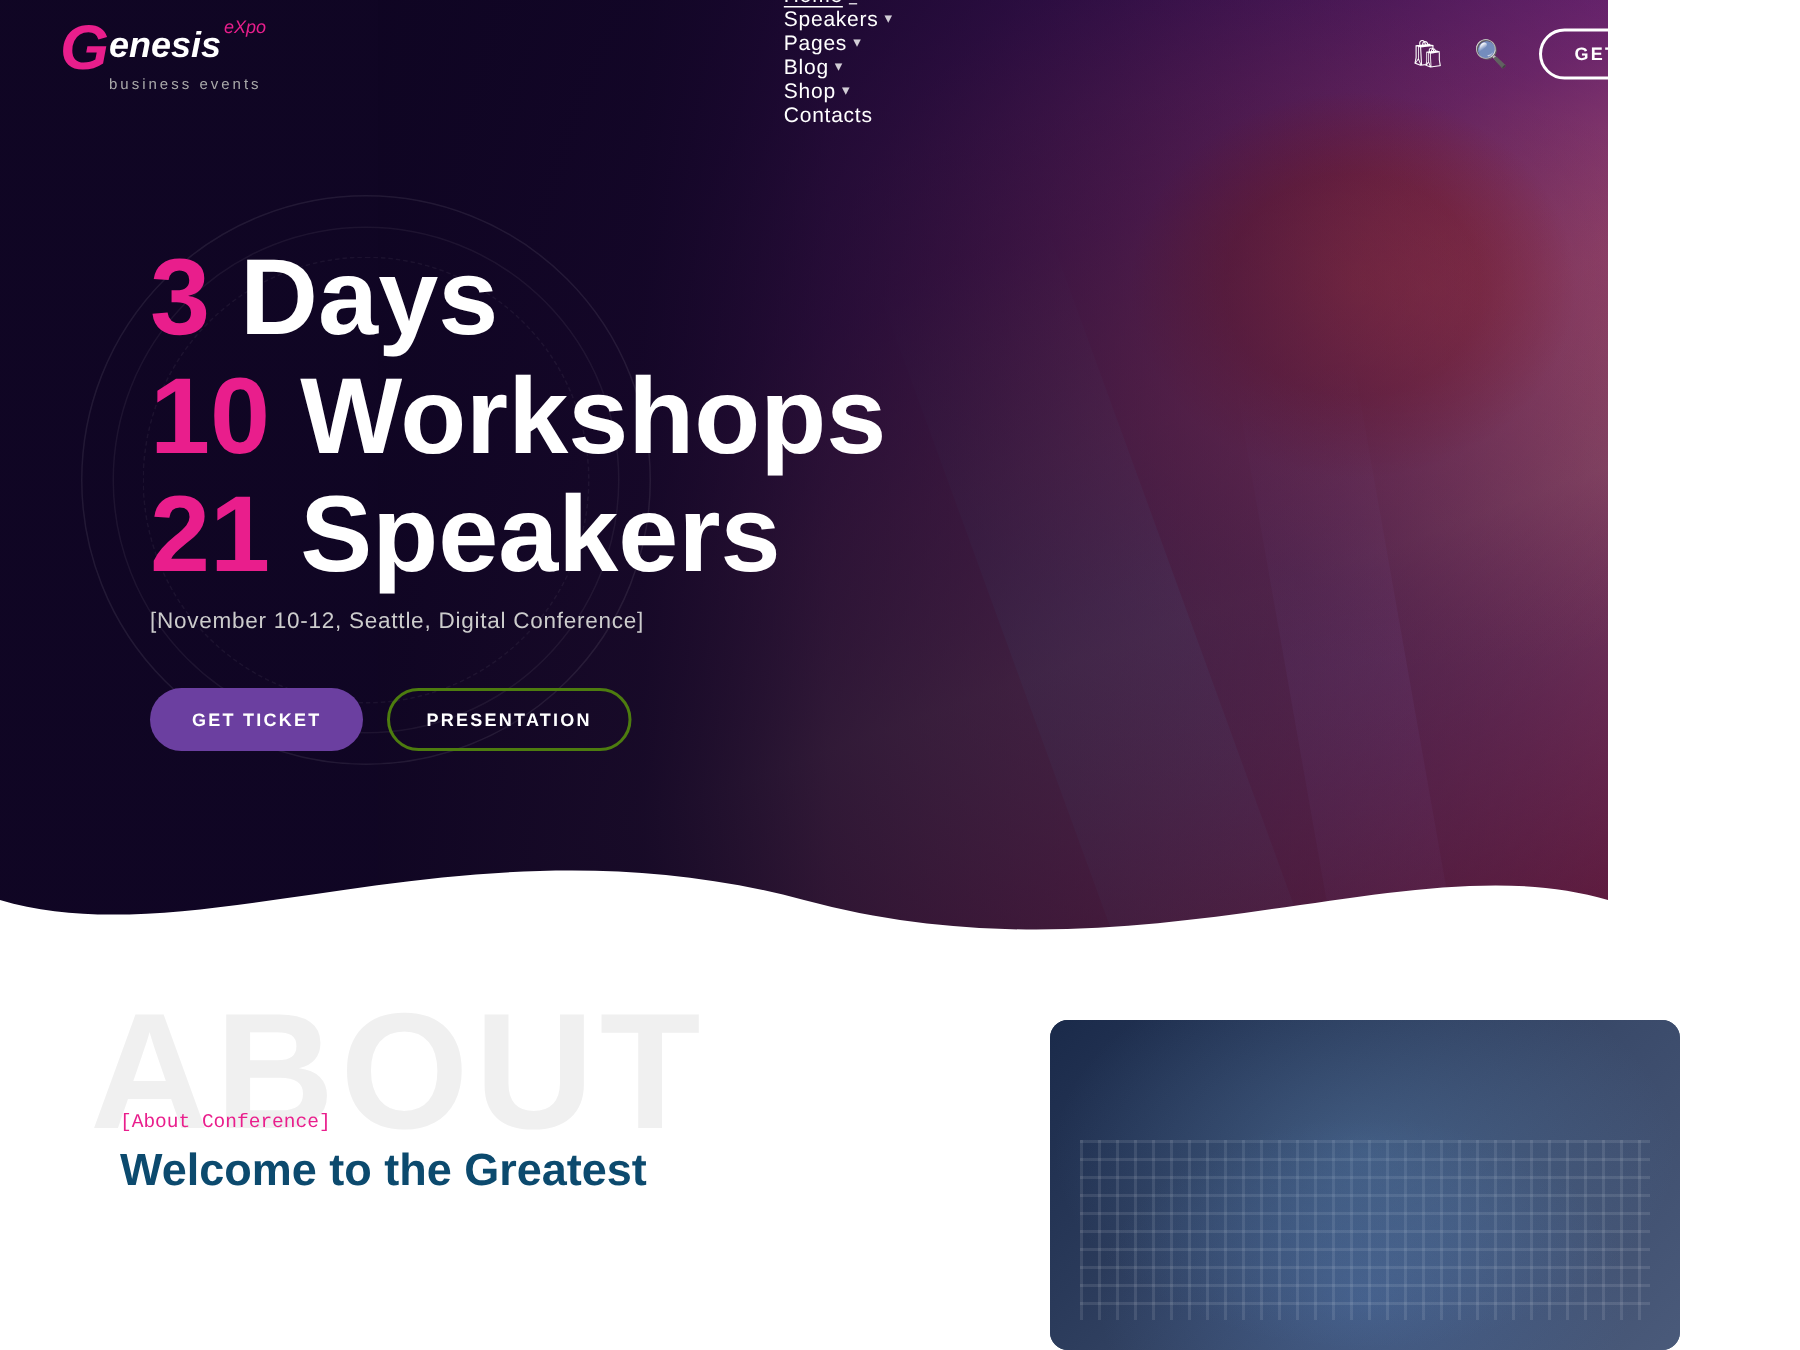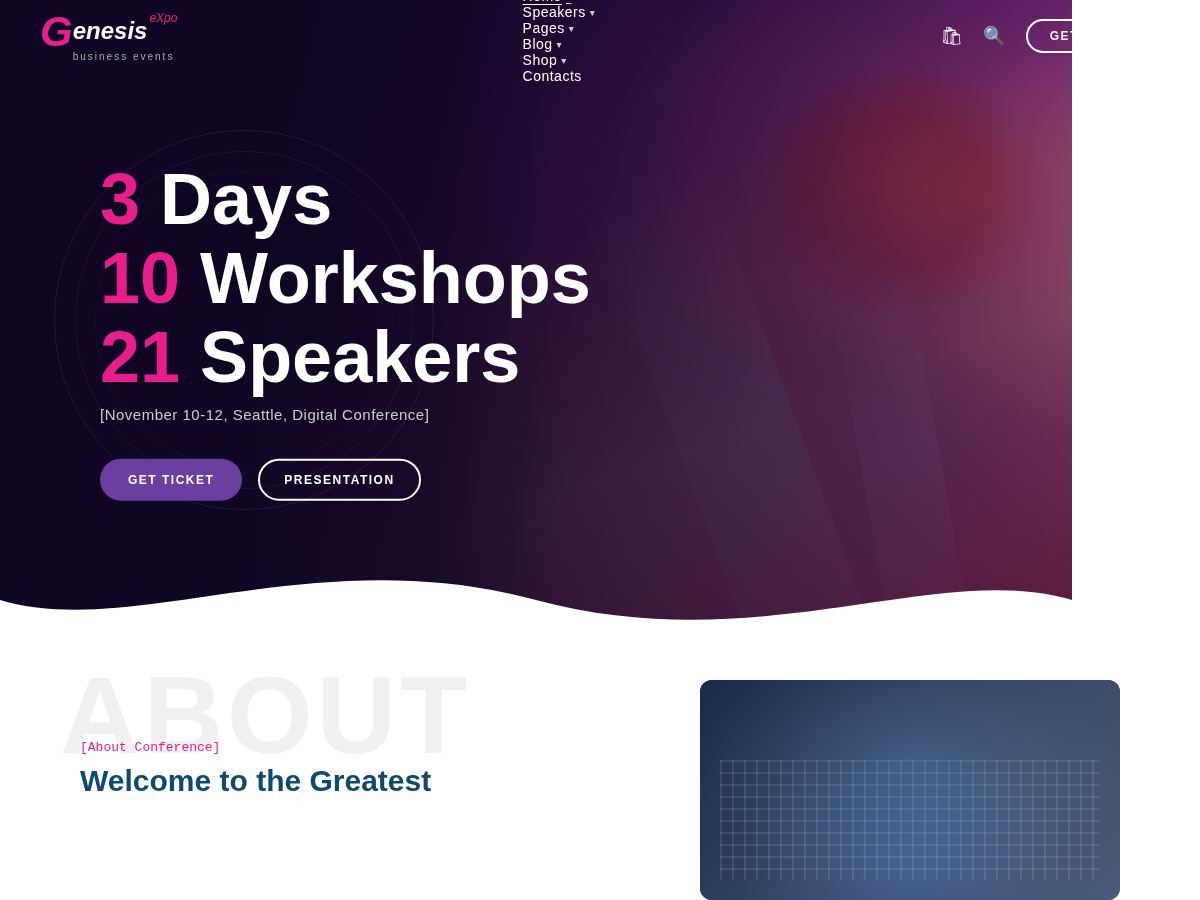--- a/index.html
+++ b/index.html
@@ -205,21 +205,21 @@
       padding: 14px 28px;
       border-radius: 30px;
       font-size: 12px;
       font-weight: 700;
       letter-spacing: 1.5px;
       cursor: pointer;
       text-transform: uppercase;
     }
     .btn-presentation {
       background: transparent;
-      border: 2px solid #ffffff;
+      border: 2px solid #4d7c0f;
       color: #fff;
       padding: 12px 24px;
       border-radius: 30px;
       font-size: 12px;
       font-weight: 700;
       letter-spacing: 1.5px;
       cursor: pointer;
       text-transform: uppercase;
     }
 

